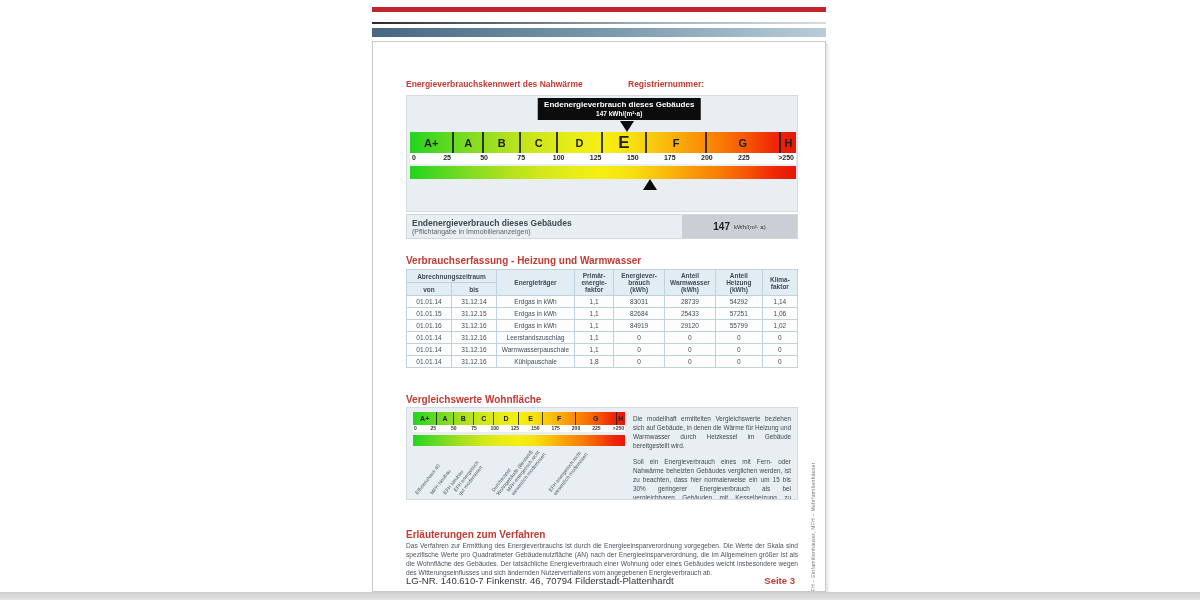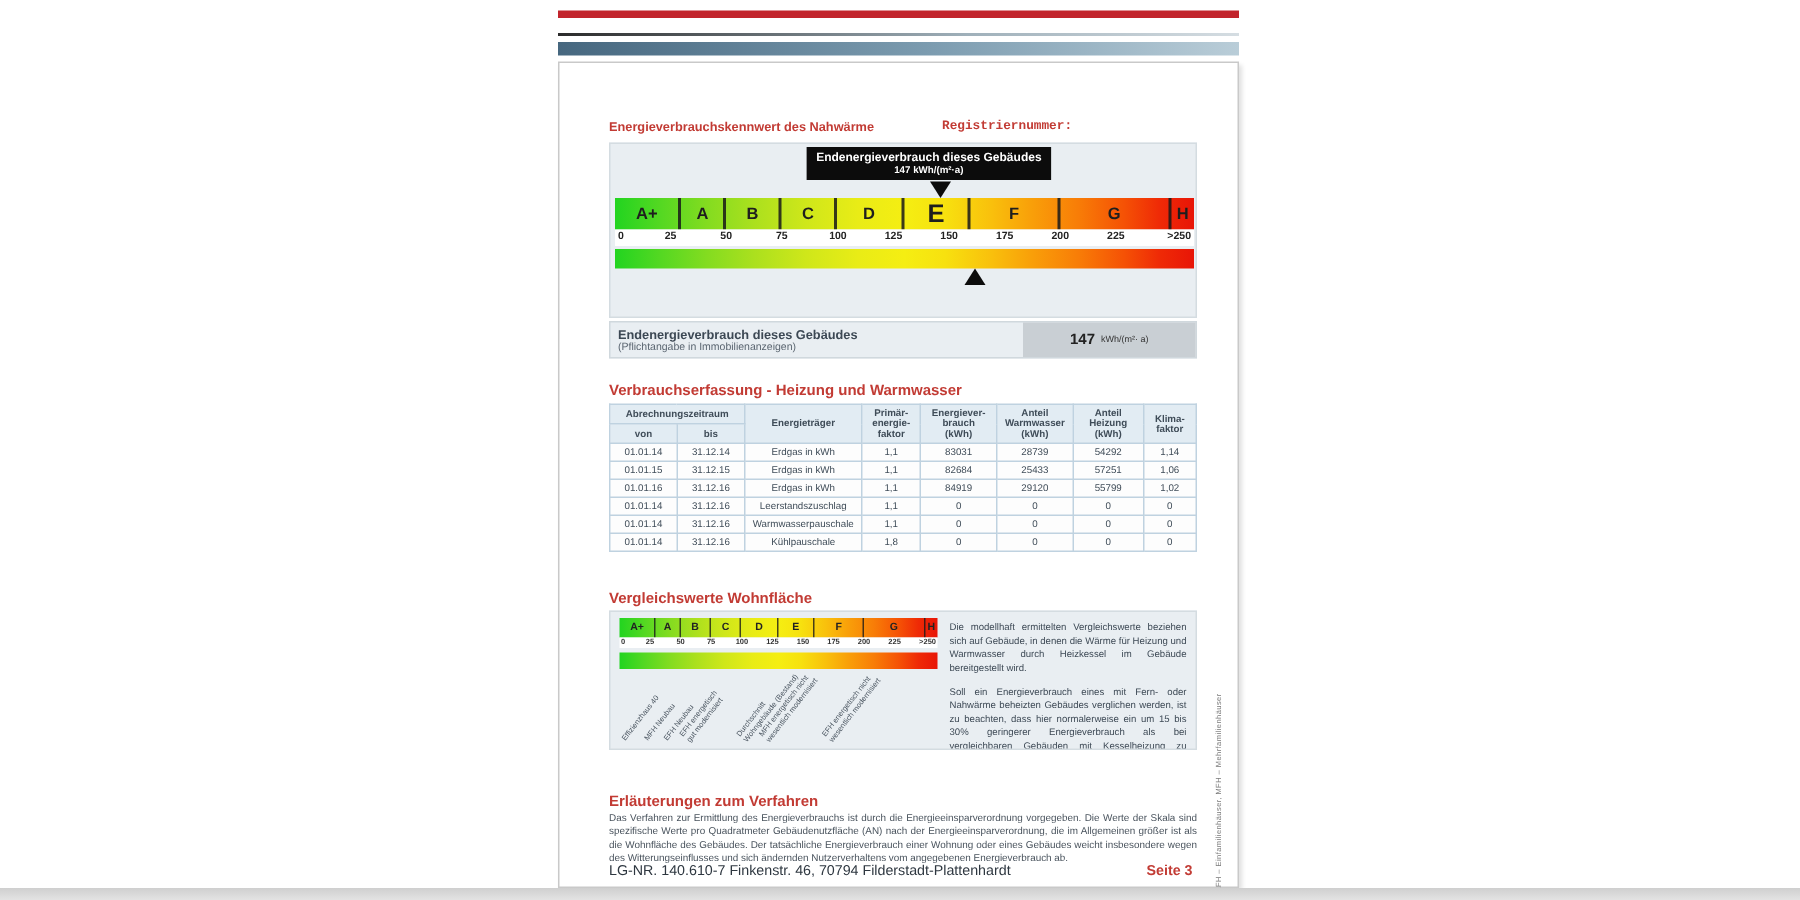--- a/index.html
+++ b/index.html
@@ -111,21 +111,21 @@
 <body>
 
 <div class="doc">
   <div class="bar-red"></div>
   <div class="bar-thin"></div>
   <div class="bar-blue"></div>
 
   <div class="page">
 
     <div class="red-label" style="left:33px;">Energieverbrauchskennwert des Nahwärme</div>
-    <div class="red-label" style="left:255px;font-family:Liberation Mono, monospace;">Registriernummer:</div>
+    <div class="red-label" style="left:255px;">Registriernummer:</div>
 
     <div class="scale-panel">
       <div class="marker-box" style="left:56.5%; top:2px; transform:translateX(-55%);">
         <div class="mt">Endenergieverbrauch dieses Gebäudes</div>
         <div class="mv">147 kWh/(m²·a)</div>
       </div>
       <div class="tri-down" style="left:56.5%; top:25px; transform:translateX(-50%);"></div>
 
       <div class="band grad">
         <span class="seg" style="width:11.5%;">A+</span>

